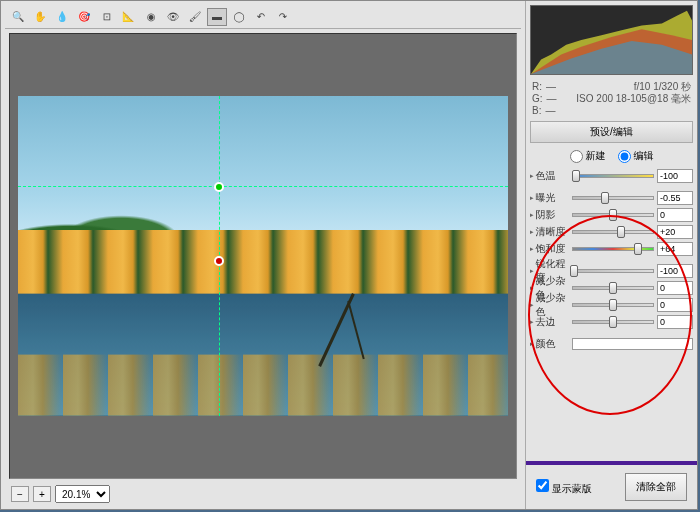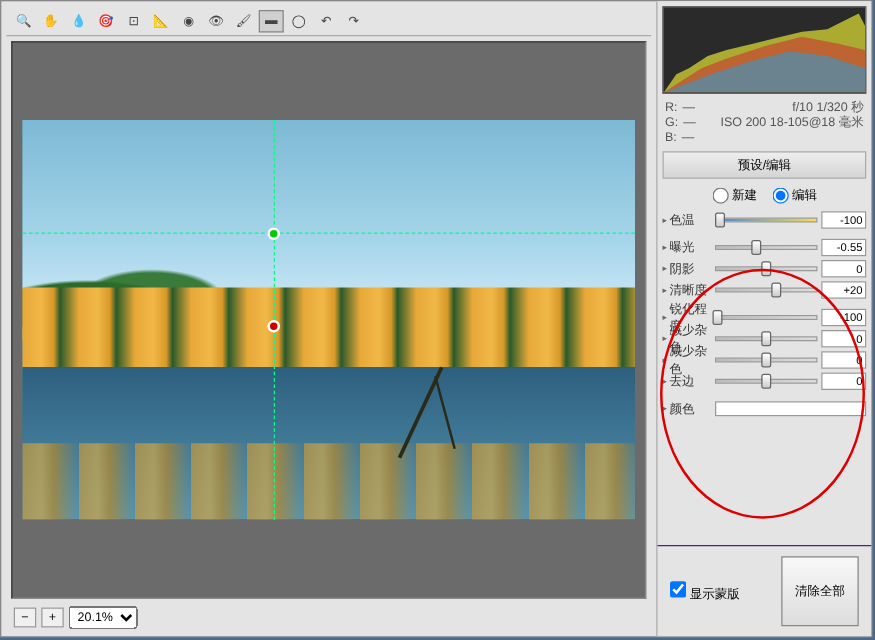--- a/index.html
+++ b/index.html
@@ -41,24 +41,24 @@
 .slider-row{display:flex;align-items:center;height:16px;margin:1px 0}
 .slider-row.gap{margin-top:6px}
 .sl-label{width:42px;font-size:9px;color:#333;display:flex;align-items:center;gap:2px}
 .sl-label .tri{font-size:7px;color:#666}
 .sl-track{flex:1;height:14px;position:relative;display:flex;align-items:center}
 .sl-bar{height:4px;width:100%;background:linear-gradient(to right,#bbb,#ddd);border:1px solid #999}
 .sl-bar.temp{background:linear-gradient(to right,#48d,#fd4)}
 .sl-bar.tint{background:linear-gradient(to right,#4d4,#d4d)}
 .sl-bar.vib{background:linear-gradient(to right,#888,#48d,#d44,#dd4,#4d4)}
 .sl-thumb{position:absolute;width:8px;height:12px;background:linear-gradient(#fff,#ccc);border:1px solid #666;border-radius:2px;top:1px;transform:translateX(-50%)}
-.sl-val{width:36px;height:14px;border:1px solid #999;background:#fff;text-align:right;padding:0 2px;font-size:9px;margin-left:3px}
-.bottom-controls{padding:4px 6px;border-top:1px solid #4c1d95}
+.sl-val{width:36px;height:14px;border:1px solid #999;background:#fff;text-align:left;padding:0 2px;font-size:9px;margin-left:3px}
+.bottom-controls{padding:4px 6px;border-top:4px solid #4c1d95}
 .chk-row{display:flex;justify-content:space-between;align-items:center;padding:4px}
-.btn{border:1px solid #888;background:linear-gradient(#f8f8f8,#ddd);padding:20px 10px;cursor:pointer;font-size:10px}
+.btn{border:1px solid #888;background:linear-gradient(#f8f8f8,#ddd);padding:6px 10px;cursor:pointer;font-size:10px}
 .footer{height:30px;background:#e4e4e4;border-top:1px solid #aaa;display:flex;justify-content:flex-end;align-items:center;gap:8px;padding:0 12px}
 .preview-chk{position:absolute;right:8px;top:-22px;display:flex;align-items:flex-start;gap:3px;background:#e4e4e4}
 .icon-tri{width:10px;height:10px;border:1px solid #666;display:inline-flex;align-items:center;justify-content:center;font-size:7px;background:#333;color:#999}
 </style>
 </head>
 <body>
 
 <div class="window">
 
  <div class="body">
@@ -178,20 +178,31 @@
             <div class="sl-label">
               <span class="tri">▸</span>
               <span>清晰度</span>
             </div>
             <div class="sl-track">
               <div class="sl-bar"></div>
               <div class="sl-thumb" style="left: 60%;"></div>
             </div>
             <input class="sl-val" value="+20" style="">
           </div>
+          <div class="slider-row">
+            <div class="sl-label">
+              <span class="tri">▸</span>
+              <span>饱和度</span>
+            </div>
+            <div class="sl-track">
+              <div class="sl-bar vib"></div>
+              <div class="sl-thumb" style="left: 80%;"></div>
+            </div>
+            <input class="sl-val" value="+64" style="">
+          </div>
           <div class="slider-row gap">
             <div class="sl-label">
               <span class="tri">▸</span>
               <span>锐化程度</span>
             </div>
             <div class="sl-track">
               <div class="sl-bar"></div>
               <div class="sl-thumb" style="left: 2%;"></div>
             </div>
             <input class="sl-val" value="-100" style="">

